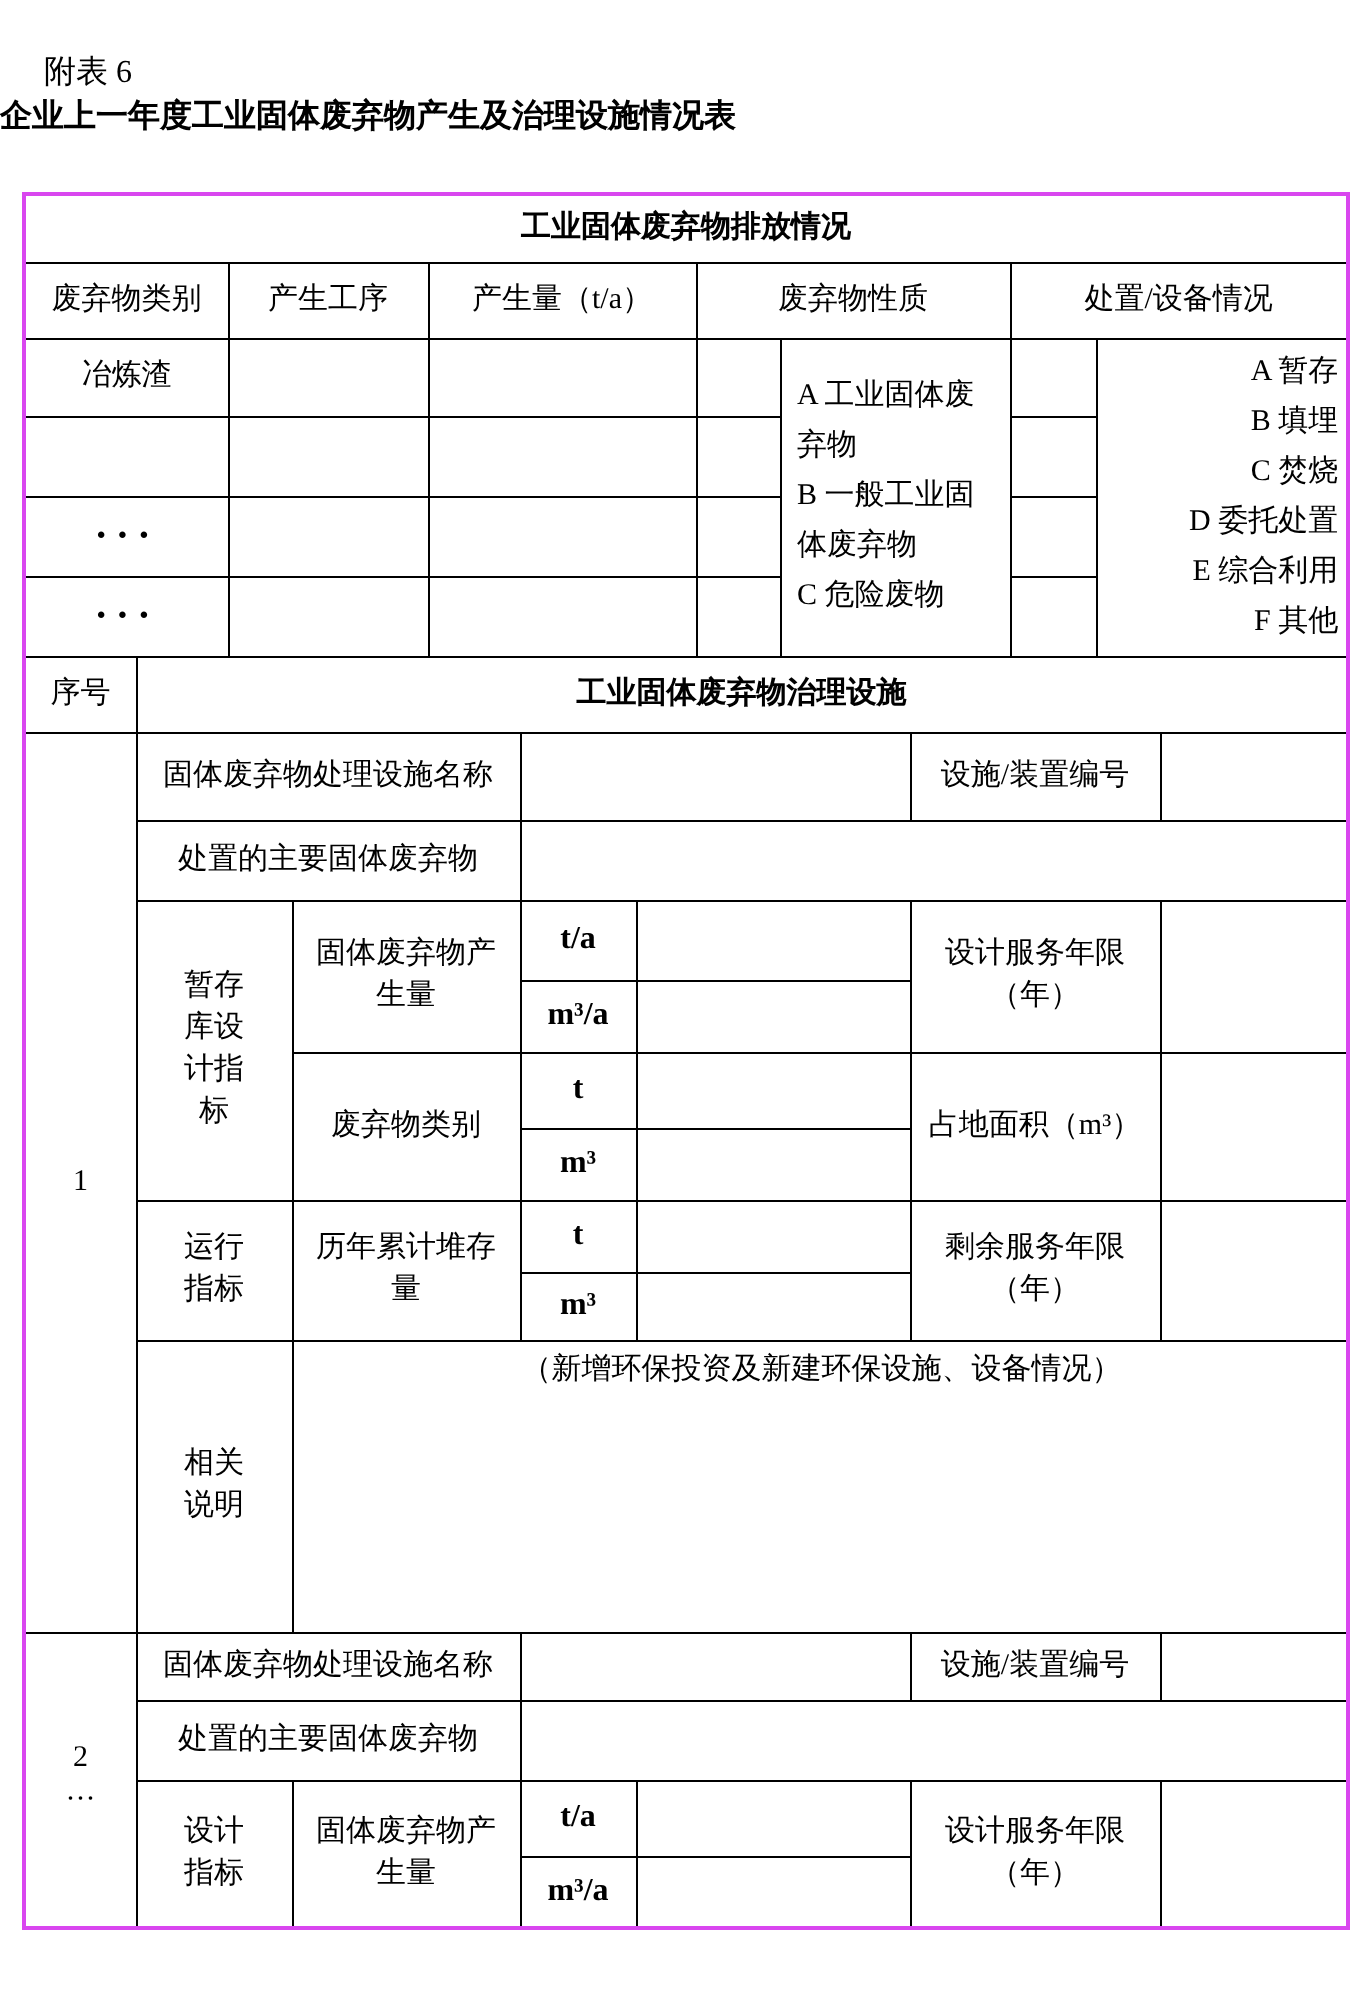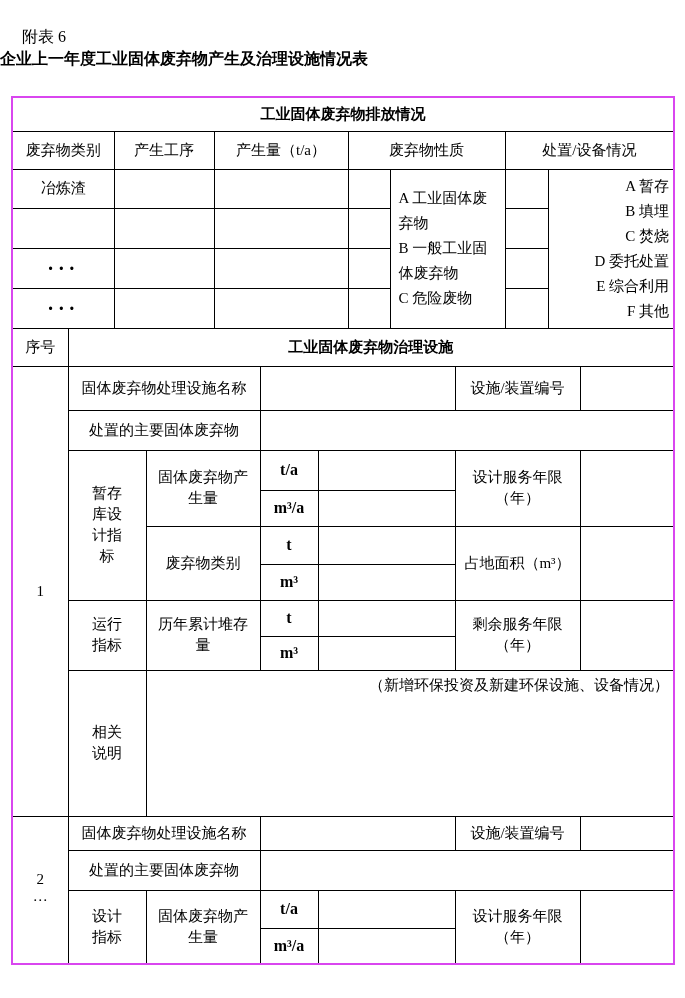--- a/index.html
+++ b/index.html
@@ -43,21 +43,21 @@
   td.bold { font-weight: bold; }
   td.opts {
     text-align: left;
     line-height: 25px;
     padding: 4px 4px 4px 8px;
   }
   td.opts-disposal { padding-left: 13px; text-align: right; }
   td.narrow-label { padding: 2px 20px; }
   td.mid-label { padding: 2px 10px; }
   td.remarks {
-    text-align: right;
+    text-align: center;
     vertical-align: top;
     padding: 4px 4px 4px 6px;
   }
   td.dots {
     font-weight: bold;
     font-size: 20px;
     letter-spacing: 4px;
   }
   td.unit { font-size: 16px; font-weight: bold; }
 </style>

